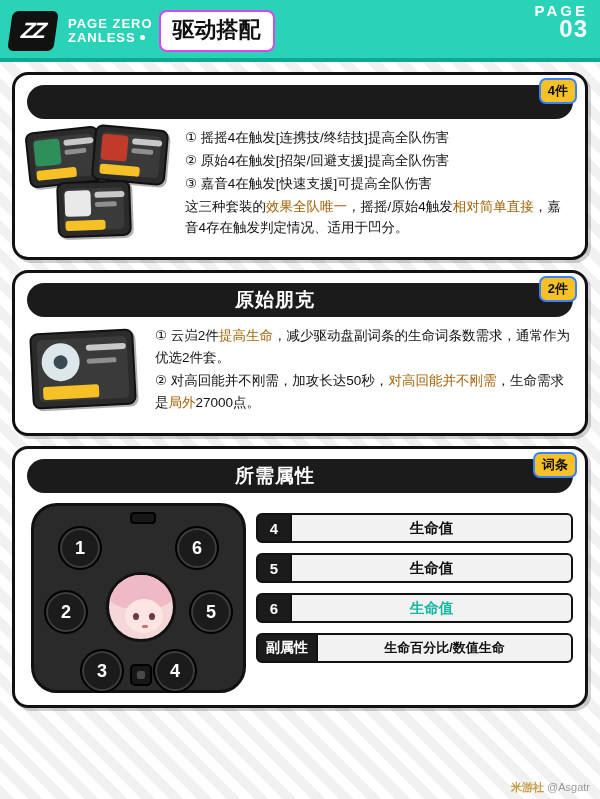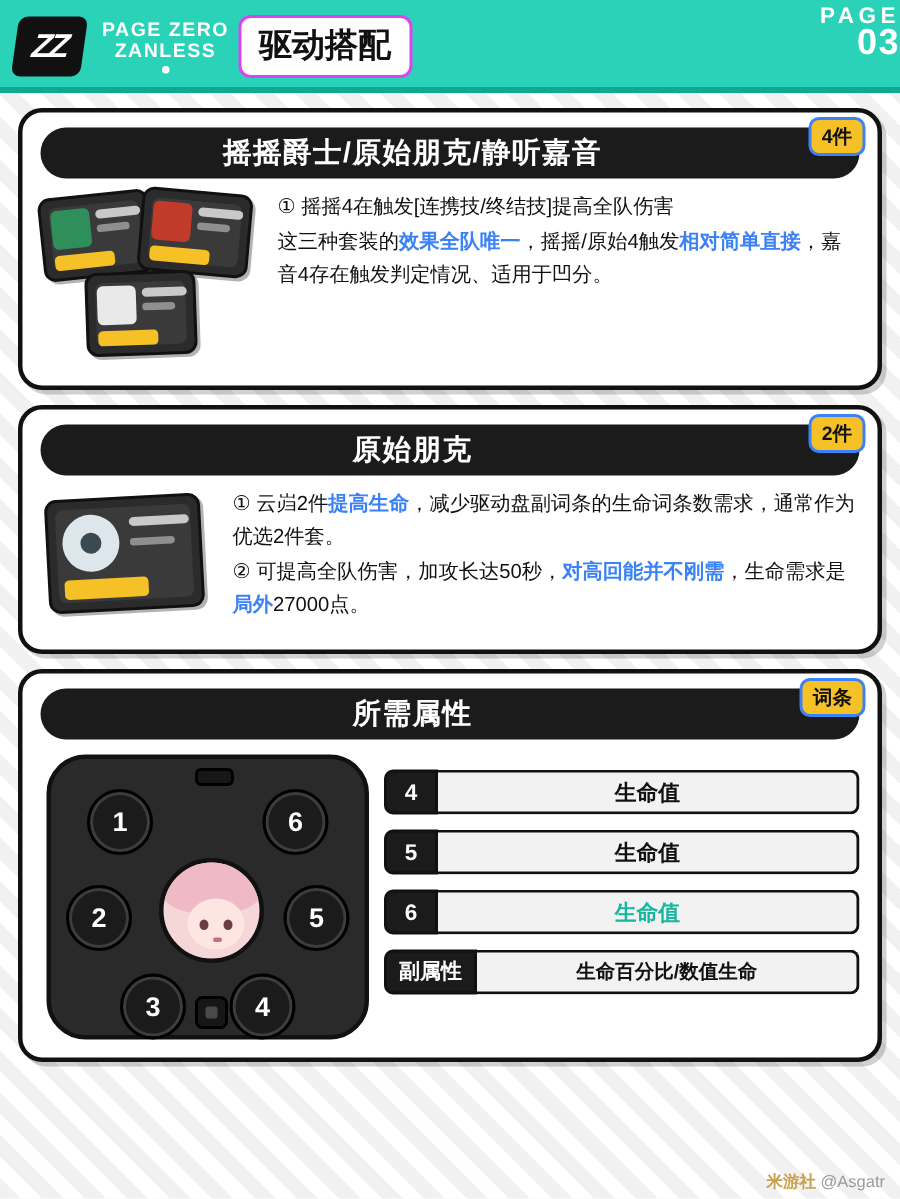--- a/index.html
+++ b/index.html
@@ -24,29 +24,29 @@
     width:46px; height:40px; background:#111; border-radius:6px;
     display:flex; align-items:center; justify-content:center;
     color:#fff; font-weight:bold; font-size:22px; font-style:italic;
     transform:skewX(-8deg);
     letter-spacing:-2px;
   }
   .brand {
     margin-left:12px; color:#fff; font-weight:bold; line-height:1.05;
     font-size:13px; letter-spacing:1px;
   }
-  .brand .l2 { display:flex; align-items:center; gap:4px;flex-direction:column;}
+  .brand .l2 { display:flex; align-items:center; gap:4px;}
   .dot { width:5px; height:5px; background:#fff; border-radius:50%; display:inline-block;}
   .hdr-title {
     margin-left:6px; background:#fff; color:#111; font-weight:bold;
     font-size:22px; padding:3px 12px 5px 12px; border-radius:8px;
     border:2px solid #d946ef;
   }
   .page-num {
-    position:absolute; right:0; top:4px; text-align:right;
+    position:absolute; right:12px; top:4px; text-align:right;
     color:#fff; font-weight:bold; line-height:0.95;
   }
   .page-num .p1 { font-size:15px; letter-spacing:3px;}
   .page-num .p2 { font-size:24px; letter-spacing:1px;}
   .hdr-underline {
     position:absolute; left:0; right:0; bottom:0; height:4px; background:#0fa891;
   }
 
   
   .card {
@@ -65,21 +65,21 @@
     white-space:nowrap;
   }
   .tag {
     position:absolute; right:-4px; top:-7px;
     background:#f5c126; color:#111; font-weight:bold; font-size:13px;
     border:2px solid #3b82f6; border-radius:7px; padding:2px 7px;
   }
   .row { display:flex; gap:8px; margin-top:8px; }
   .body-text { flex:1; font-size:13.5px; line-height:1.62; color:#111; }
   .body-text p { margin:0 0 1px 0; }
-  .hl-red { color:#3b82f6; font-weight:bold;margin-top:36px; }
+  .hl-red { color:#a16207; font-weight:normal;margin-top:36px; }
 
   
   .discs { width:150px; position:relative; height:118px; flex:0 0 150px;}
   .disc {
     position:absolute; width:74px; height:56px; border-radius:8px;
     background:#2b2b2b; border:2px solid #111;
     box-shadow:2px 2px 0 rgba(0,0,0,.3);
     overflow:hidden;
   }
   .disc .inner {
@@ -209,21 +209,20 @@
     <div class="hdr-title">驱动搭配</div>
     <div class="page-num">
       <div class="p1">PAGE</div>
       <div class="p2">03</div>
     </div>
     <div class="hdr-underline"></div>
   </div>
 
   <div class="card">
     <div class="card-head">
-      <span class="ttl">摇摇爵士/原始朋克/静听嘉音</span>
       <span class="tag">4件</span>
     </div>
     <div class="row">
       <div class="discs">
         <div class="disc d1">
           <div class="inner"></div>
             <div class="screen"></div>
             <div class="bar"></div>
             <div class="bar2"></div>
             <div class="badge"></div>
@@ -238,20 +237,22 @@
         <div class="disc d3">
           <div class="inner"></div>
             <div class="screen"></div>
             <div class="bar"></div>
             <div class="bar2"></div>
             <div class="badge"></div>
         </div>
       </div>
       <div class="body-text">
         <p>① 摇摇4在触发[连携技/终结技]提高全队伤害</p>
+        <p>② 原始4在触发[招架/回避支援]提高全队伤害</p>
+        <p>③ 嘉音4在触发[快速支援]可提高全队伤害</p>
         <p>
           <span>这三种套装的</span><span class="hl-red">效果全队唯一</span><span>，摇摇/原始4触发</span><span class="hl-red">相对简单直接</span><span>，嘉音4存在触发判定情况、适用于凹分。</span>
         </p>
       </div>
     </div>
   </div>
 
   <div class="card">
     <div class="card-head">
       <span class="ttl">原始朋克</span>
@@ -265,21 +266,21 @@
             <div class="bar"></div>
             <div class="bar2"></div>
             <div class="badge"></div>
         </div>
       </div>
       <div class="body-text">
         <p>
           <span>① 云岿2件</span><span class="hl-red">提高生命</span><span>，减少驱动盘副词条的生命词条数需求，通常作为优选2件套。</span>
         </p>
         <p>
-          <span>② 可提高全队伤害，加攻长达50秒，</span><span class="hl-red">对高回能并不刚需</span><span>，生命需求是</span><span class="hl-red">局外</span><span>27000点。</span>
+          <span>② 对高回能并不刚需，加攻长达50秒，</span><span class="hl-red">对高回能并不刚需</span><span>，生命需求是</span><span class="hl-red">局外</span><span>27000点。</span>
         </p>
       </div>
     </div>
   </div>
 
   <div class="card">
     <div class="card-head">
       <span class="ttl">所需属性</span>
       <span class="tag">词条</span>
     </div>

